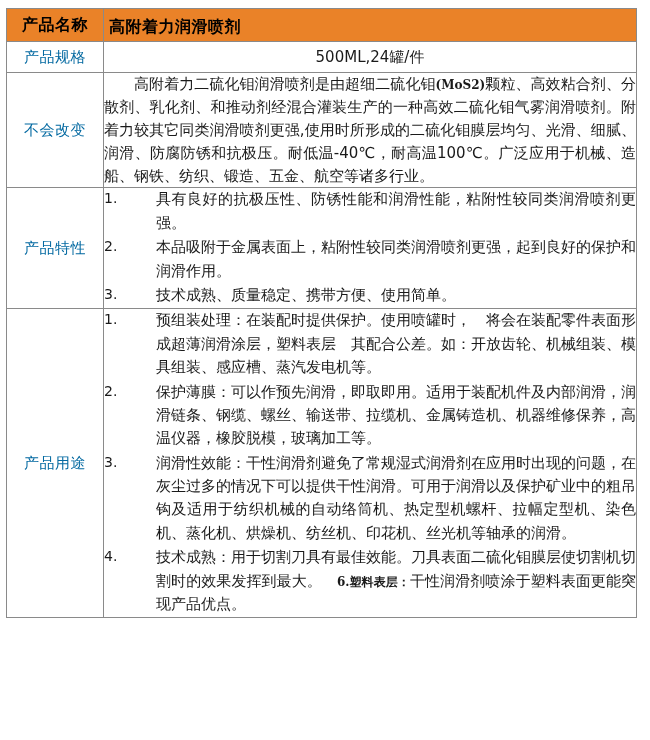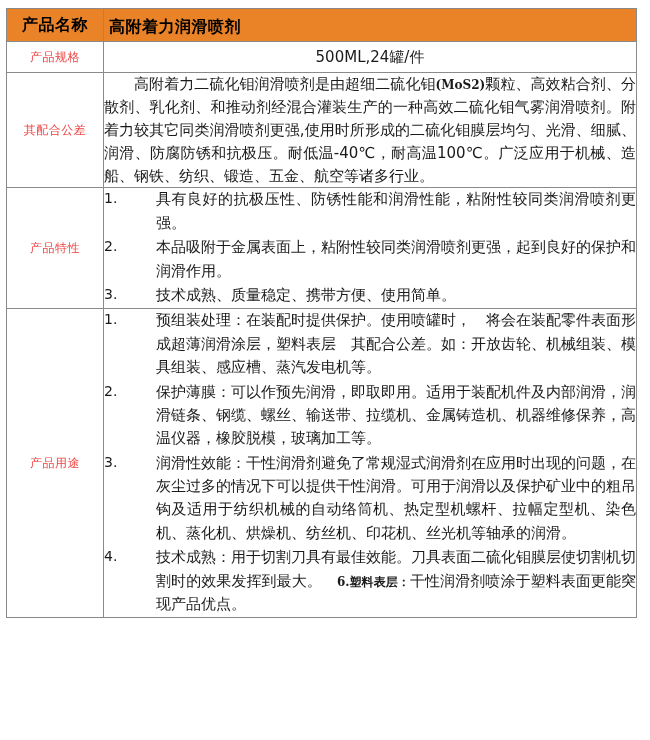--- a/index.html
+++ b/index.html
@@ -29,23 +29,23 @@
     background: #ffffff;
   }
   table.spec-table td {
     border: 1px solid #8a8a8a;
     vertical-align: middle;
     padding: 0;
   }
   td.label-cell {
     width: 97px;
     text-align: center;
-    font-size: 12px;
+    font-size: 15px;
     line-height: 1.35;
-    color: #ef4444;
+    color: #0369a1;
     padding: 2px 3px;
     letter-spacing: 0.5px;
   }
   td.value-cell {
     padding: 3px 6px 4px 5px;
     font-size: 15px;
     line-height: 1.52;
     color: #1a1a1a;
   }
   
@@ -123,21 +123,21 @@
         <td class="label-cell">产品名称</td>
         <td class="value-cell">高附着力润滑喷剂</td>
       </tr>
 
       <tr class="spec-row">
         <td class="label-cell">产品规格</td>
         <td class="value-cell">500ML,24罐/件</td>
       </tr>
 
       <tr>
-        <td class="label-cell">其配合公差</td>
+        <td class="label-cell">不会改变</td>
         <td class="value-cell">
           <p class="para"><span>高附着力二硫化钼润滑喷剂是由超细二硫化钼</span><span class="mono-inline">(MoS2)</span><span>颗粒、高效粘合剂、分散剂、乳化剂、和推动剂经混合灌装生产的一种高效二硫化钼气雾润滑喷剂。附着力较其它同类润滑喷剂更强,使用时所形成的二硫化钼膜层均匀、光滑、细腻、润滑、防腐防锈和抗极压。耐低温-40℃，耐高温100℃。广泛应用于机械、造船、钢铁、纺织、锻造、五金、航空等诸多行业。</span></p>
         </td>
       </tr>
 
       <tr>
         <td class="label-cell">产品特性</td>
         <td class="value-cell">
           <ul class="num-list">
             <li>

